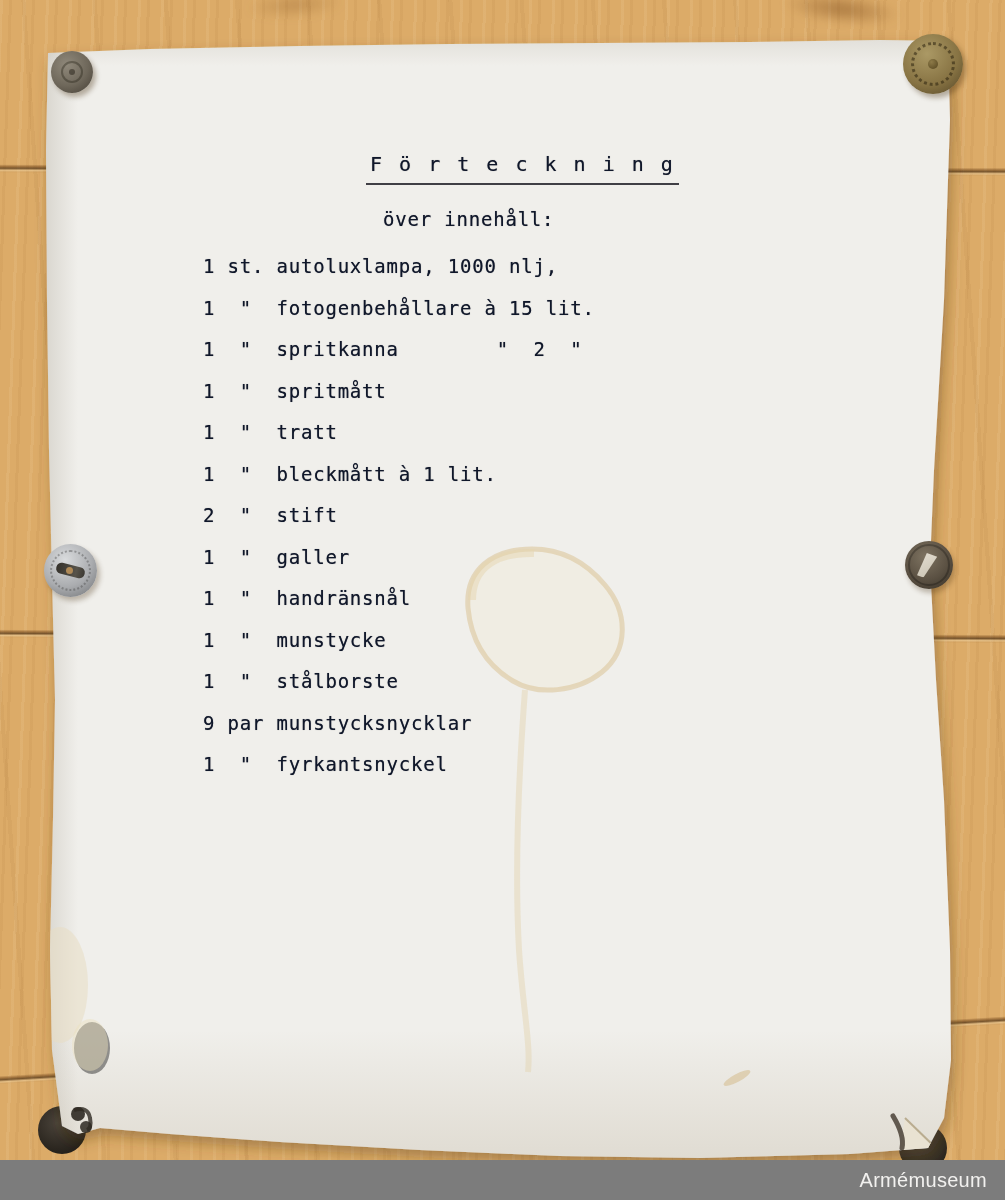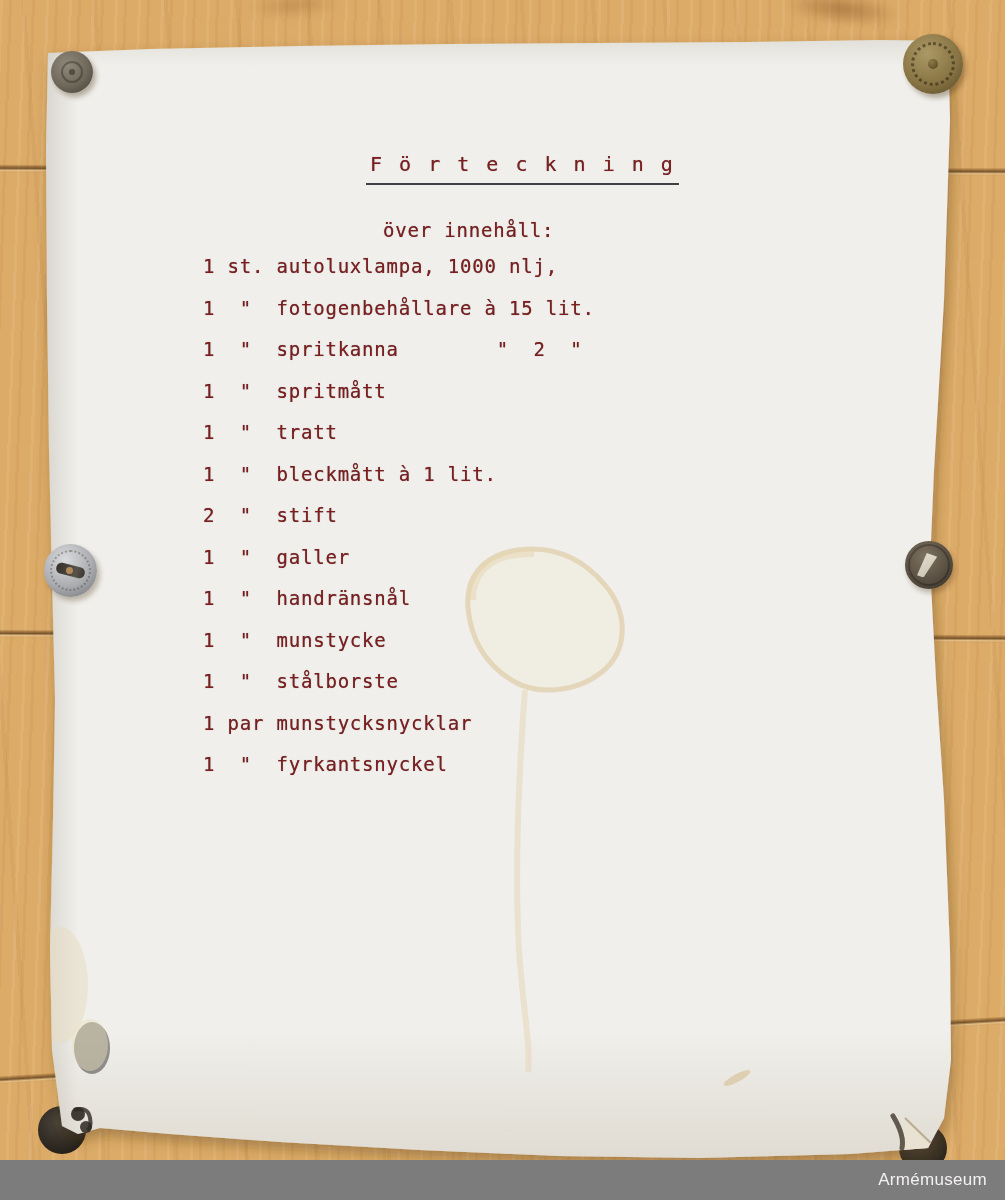--- a/index.html
+++ b/index.html
@@ -67,36 +67,36 @@
   .tack-mr{left:905px;top:541px;width:48px;height:48px;z-index:4;
     background:radial-gradient(circle at 42% 33%,#7e7361,#5a5042 55%,#3f372c 88%,#332c23);
     box-shadow:2px 4px 5px rgba(70,45,15,.3);}
   .tack-mr .slot{position:absolute;left:11px;top:12px;width:22px;height:24px;
     clip-path:polygon(55% 0,100% 20%,28% 100%,0 88%);
     background:linear-gradient(160deg,#e4ded1,#c9c2b2);transform:rotate(-6deg);}
   .tack-mr .ring{inset:3px;border:2px solid rgba(0,0,0,.25);}
   
   .paper-svg{position:absolute;inset:0;z-index:2;}
   
-  .typed{position:absolute;inset:0;z-index:3;color:#7f1d1d;
+  .typed{position:absolute;inset:0;z-index:3;color:#0f172a;
     font-family:"DejaVu Sans Mono","Liberation Mono",monospace;
     text-shadow:0 0 .7px rgba(55,55,65,.75);}
   .doc-title{position:absolute;left:366px;top:152px;font-size:20px;
     letter-spacing:2.5px;white-space:pre;padding:0 4px 7px 4px;
     border-bottom:2px solid #403f45;}
-  .doc-subtitle{position:absolute;left:383px;top:219px;font-size:19px;
+  .doc-subtitle{position:absolute;left:383px;top:208px;font-size:19px;
     letter-spacing:.8px;white-space:pre;}
   .inv-list{position:absolute;left:203px;top:246px;}
   .inv-row{height:41.5px;line-height:41.5px;font-size:19px;
     letter-spacing:.8px;white-space:pre;}
   
   .footer-bar{position:absolute;left:0;right:0;bottom:0;height:40px;
     background:#7c7c7c;z-index:5;display:flex;align-items:center;
     justify-content:flex-end;padding-right:18px;box-sizing:border-box;}
-  .footer-bar span{color:#f2f1ef;font-size:17px;
+  .footer-bar span{color:#f2f1ef;font-size:20px;
     font-family:"Liberation Sans",sans-serif;letter-spacing:.3px;}
 </style>
 </head>
 <body>
 
 <div id="stage">
 
   <div class="wood"></div>
   <div class="grain1"></div>
   <div class="grain2"></div>
@@ -175,21 +175,21 @@
         <div class="inv-row">1  "  fotogenbehållare à 15 lit.</div>
         <div class="inv-row">1  "  spritkanna        "  2  "</div>
         <div class="inv-row">1  "  spritmått</div>
         <div class="inv-row">1  "  tratt</div>
         <div class="inv-row">1  "  bleckmått à 1 lit.</div>
         <div class="inv-row">2  "  stift</div>
         <div class="inv-row">1  "  galler</div>
         <div class="inv-row">1  "  handränsnål</div>
         <div class="inv-row">1  "  munstycke</div>
         <div class="inv-row">1  "  stålborste</div>
-        <div class="inv-row">1 par munstycksnycklar</div>
+        <div class="inv-row">9 par munstycksnycklar</div>
         <div class="inv-row">1  "  fyrkantsnyckel</div>
       </div>
   </div>
 
   <div class="tack tack-tl">
     <div class="ring"></div>
     <div class="dot"></div>
   </div>
   <div class="tack tack-tr">
     <div class="ring"></div>

